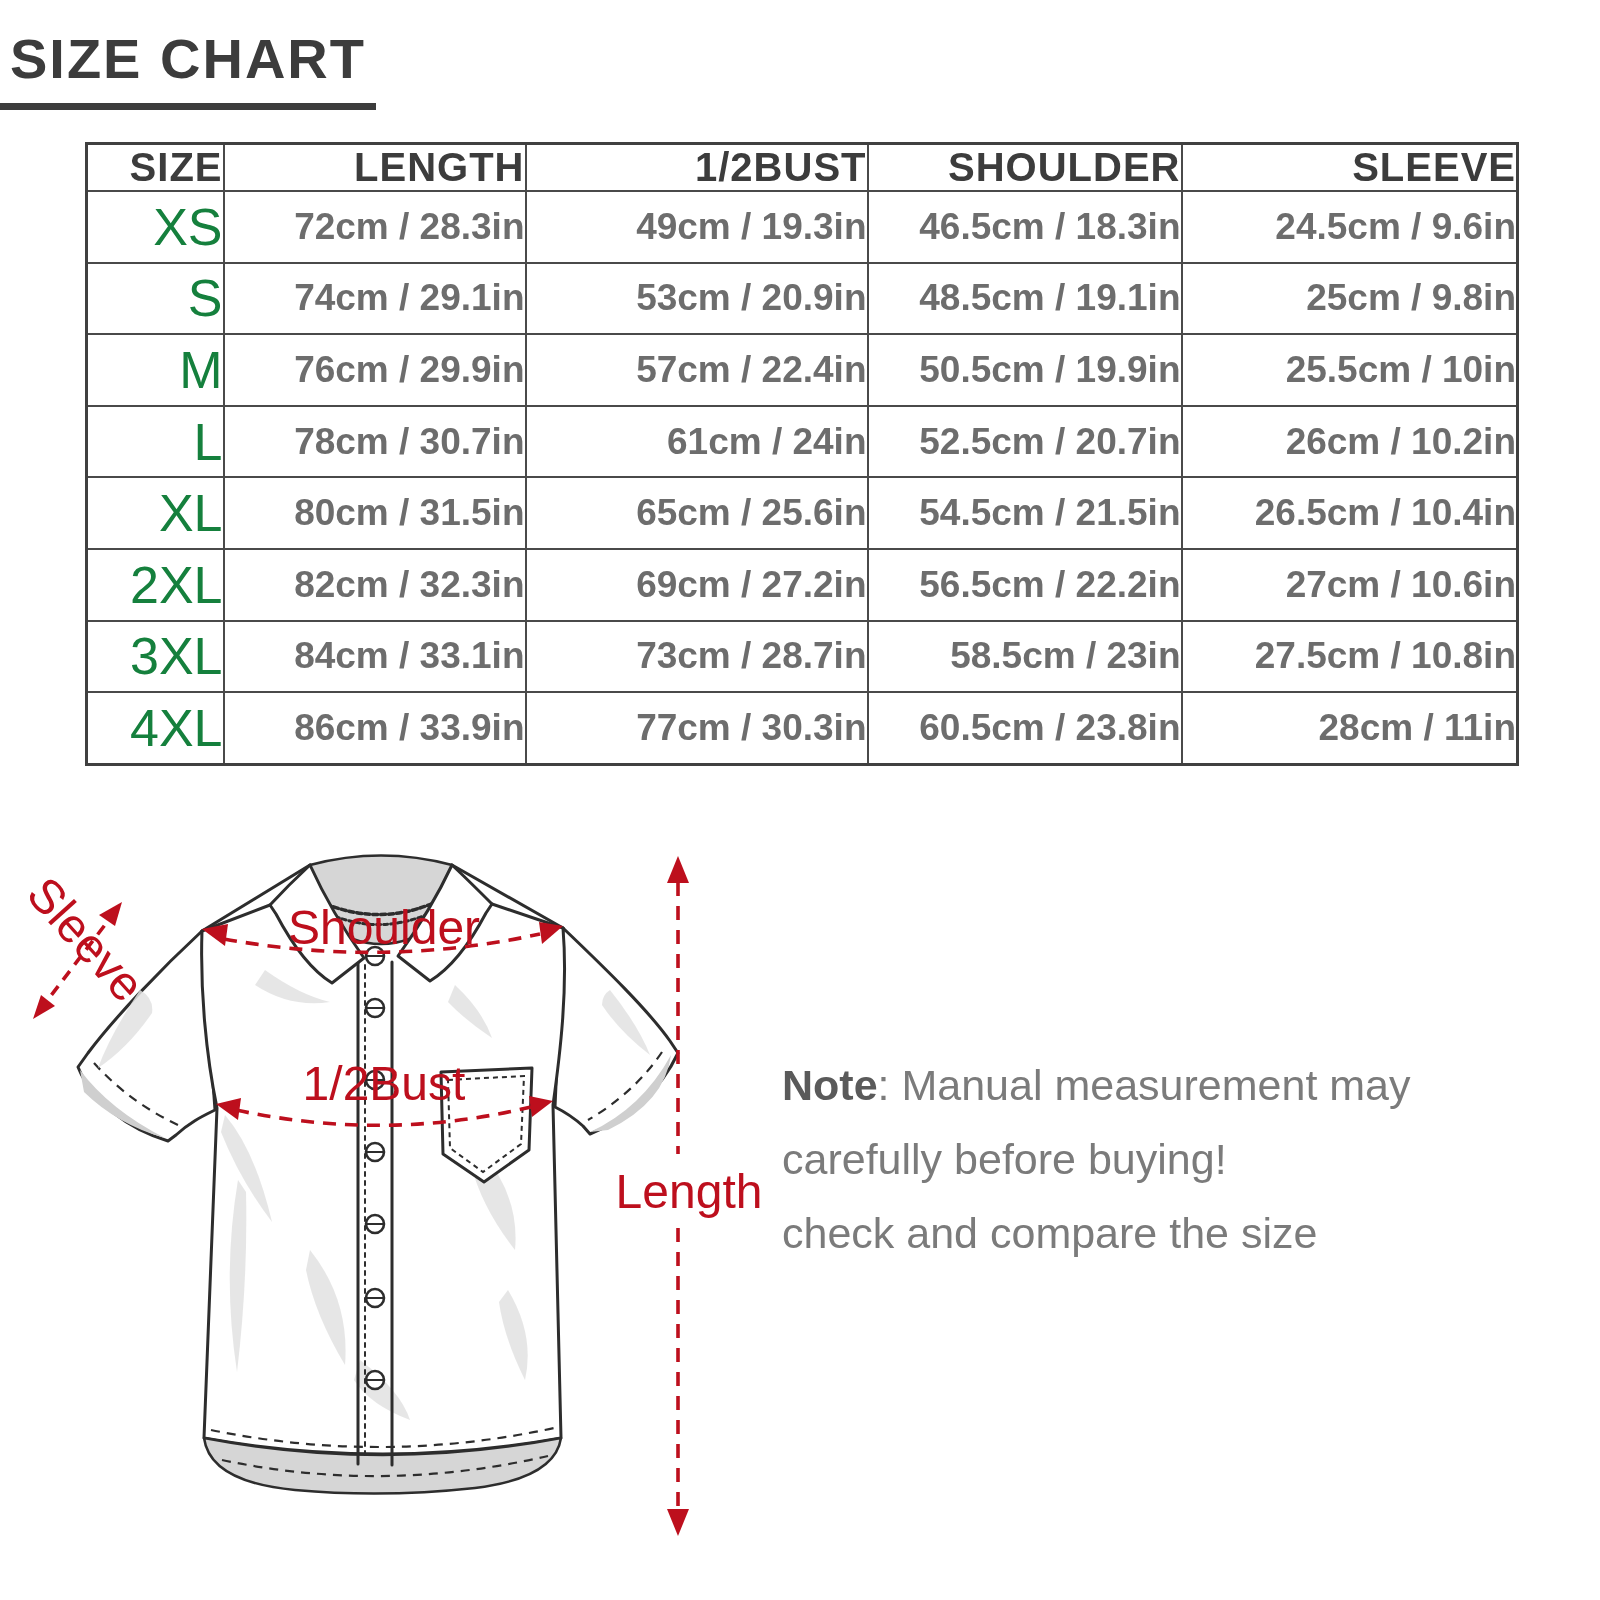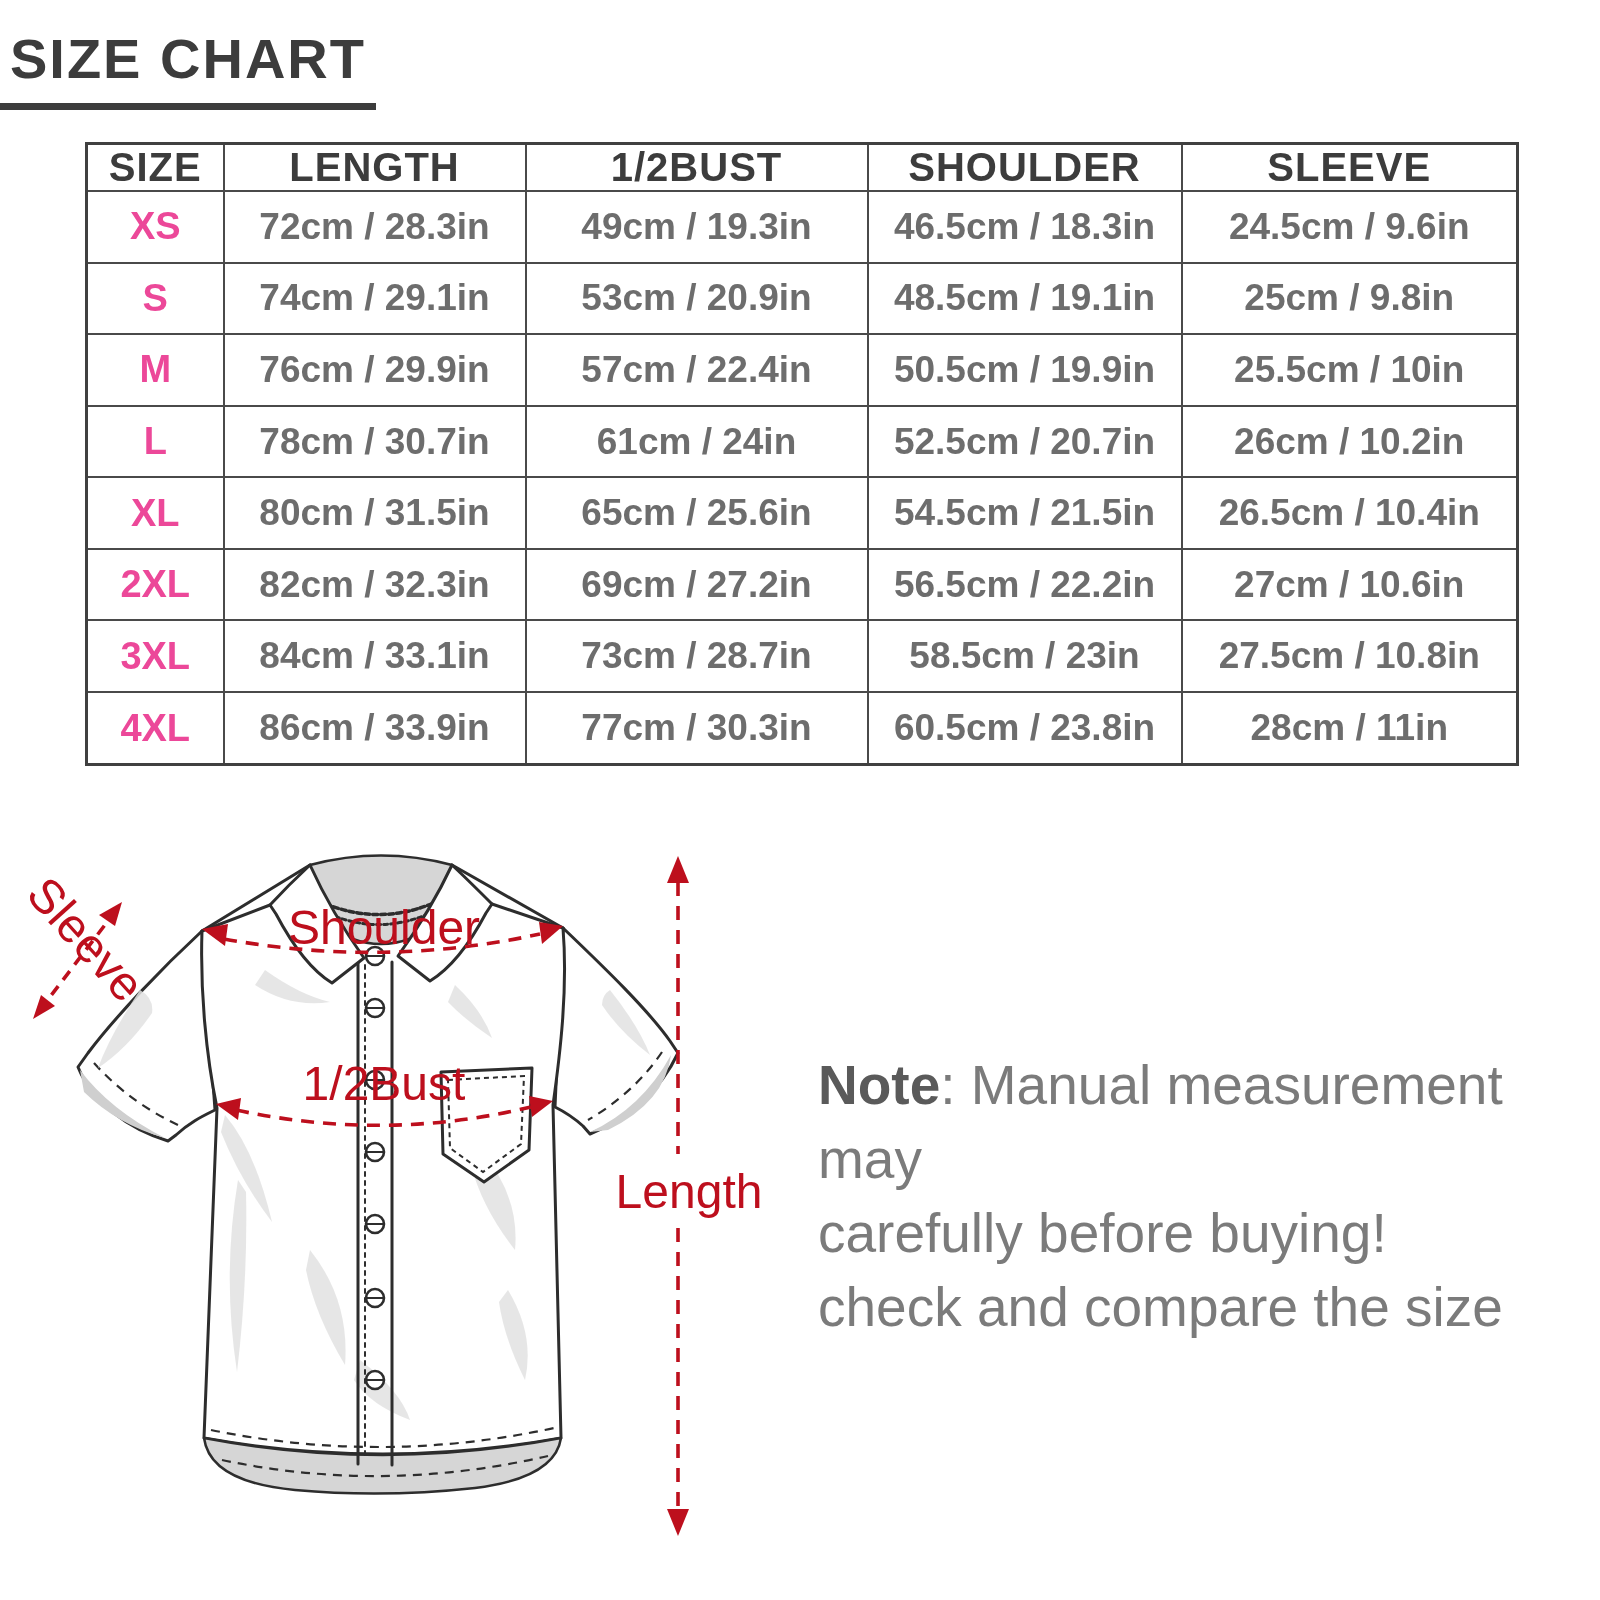--- a/index.html
+++ b/index.html
@@ -13,47 +13,47 @@
   
   #title-wrap { position:absolute; top:26px; left:0; width:1600px; }
   #page-title {
     display:inline-block; font-size:56px; font-weight:bold; color:#3c3c3c;
     letter-spacing:2px; padding:0 10px 12px 10px; border-bottom:7px solid #3c3c3c;
   }
 
   
   #size-table {
     position:absolute; left:85px; top:142px; width:1431px; height:624px;
-    border-collapse:collapse; table-layout:fixed; text-align:center;padding-left:44px;
+    border-collapse:collapse; table-layout:fixed; text-align:right;padding-left:44px;
   }
   #size-table th, #size-table td {
     border:2px solid #4a4a4a; vertical-align:middle; padding:0;
     white-space:nowrap; overflow:hidden;
   }
   #size-table { border:3px solid #404040; }
   #size-table th { font-size:40px; font-weight:bold; color:#3c3c3c; letter-spacing:1px; }
-  #size-table td.size-cell { font-size:38px; font-weight:bold; color:#ec4899; }
+  #size-table td.size-cell { font-size:52px; font-weight:normal; color:#15803d; }
   #size-table td { font-size:37px; font-weight:bold; color:#6d6d6d; }
 
   
   #shirt-svg { position:absolute; left:10px; top:820px; width:760px; height:780px; }
   .ink { stroke:#2d2d2d; fill:none; stroke-width:3; stroke-linecap:round; stroke-linejoin:round; }
   .ink-fill-white { stroke:#2d2d2d; fill:#ffffff; stroke-width:3; stroke-linejoin:round; }
   .ink-fill-gray  { stroke:#2d2d2d; fill:#d6d6d6; stroke-width:2.5; stroke-linejoin:round; }
   .wrinkle { fill:#e2e2e2; stroke:none; opacity:0.85; }
   .wrinkle-dark { fill:#cfcfcf; stroke:none; }
   .stitch { stroke:#2d2d2d; fill:none; stroke-width:2.2; stroke-dasharray:9 7; }
   .red-dash { stroke:#bd0f1d; fill:none; stroke-width:3.6; stroke-dasharray:13 9; }
   .red-head { fill:#bd0f1d; stroke:none; }
   .red-label { font-family:"Liberation Sans", sans-serif; font-size:48px; fill:#bd0f1d; }
 
   
   #note-block {
     position:absolute; left:782px; top:1048px; width:690px;
-    font-size:55px; color:#7b7b7b; line-height:74px;margin-left:36px;
+    font-size:43px; color:#7b7b7b; line-height:74px;
   }
   #note-block .bold { font-weight:bold; color:#5a5a5a; }
 </style>
 </head>
 <body>
 
 <div id="canvas">
 
   <div id="title-wrap">
     <span id="page-title">SIZE CHART</span>

